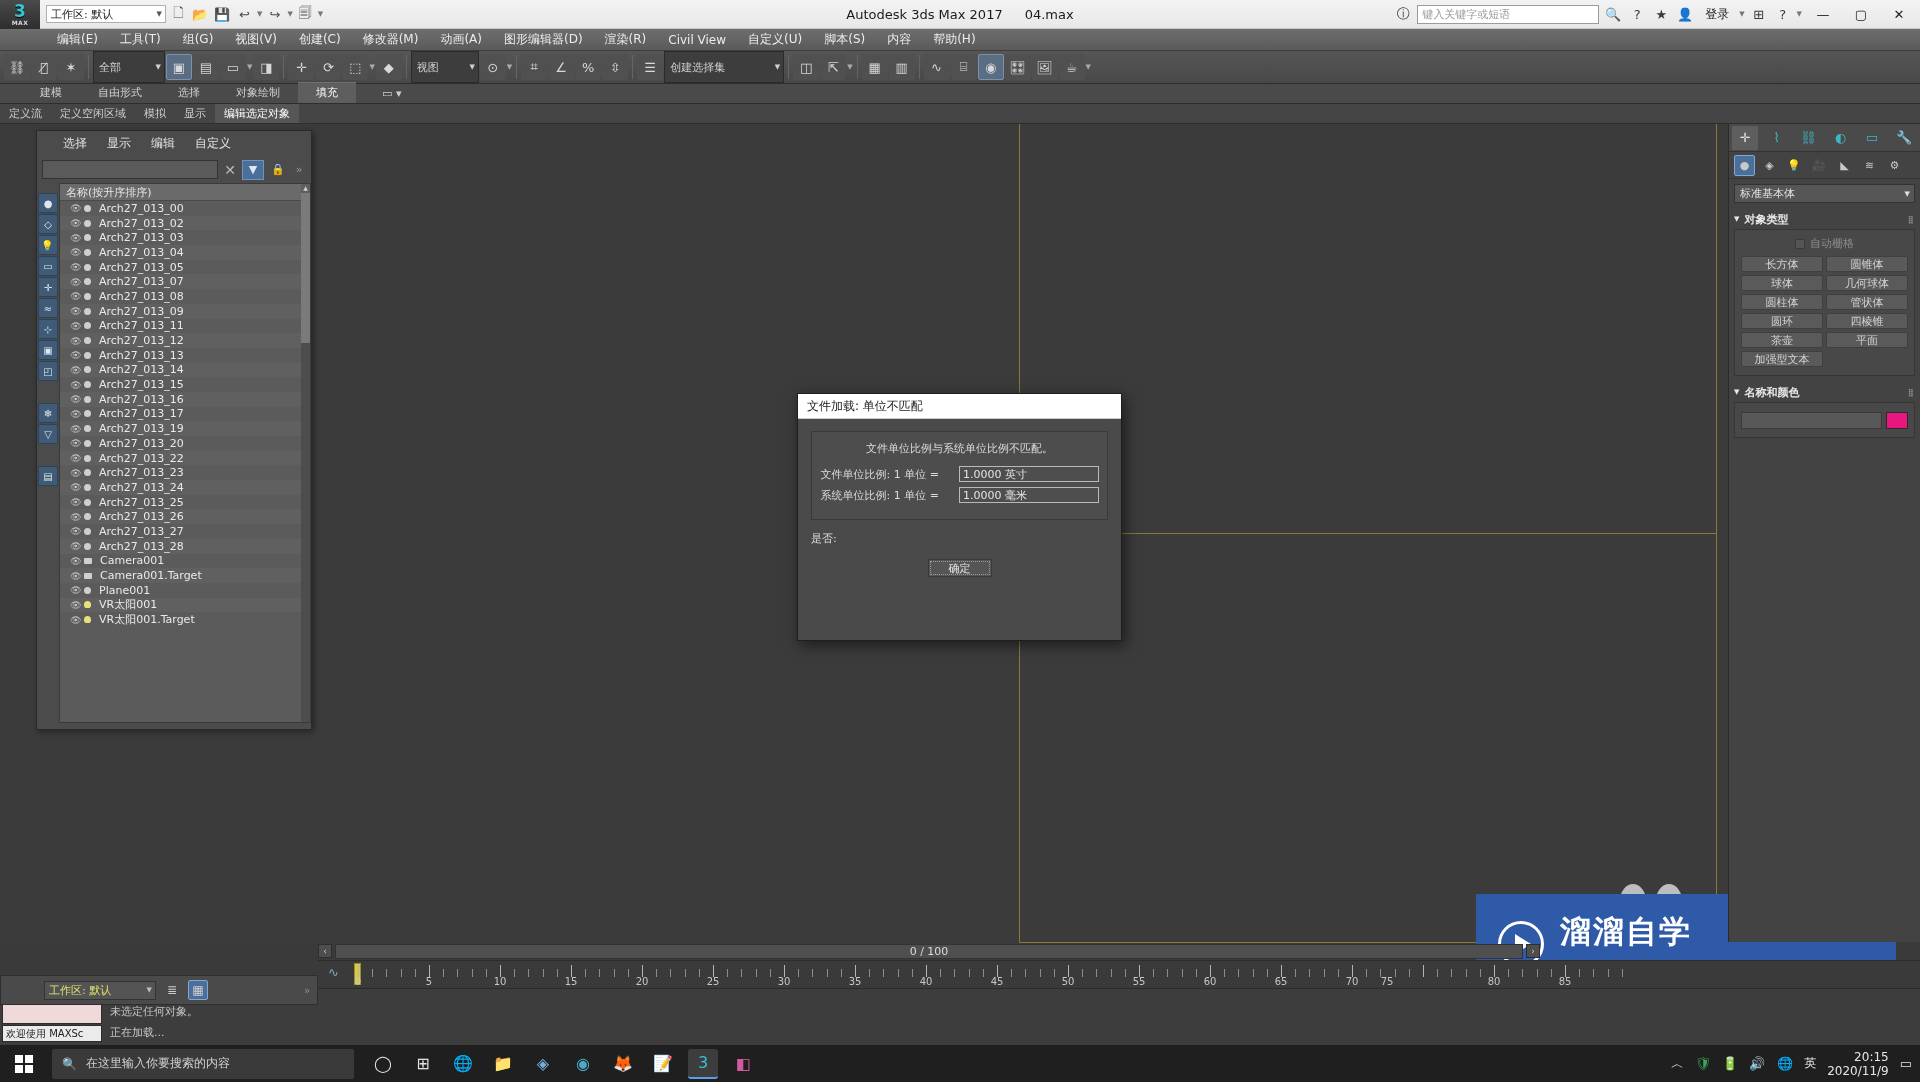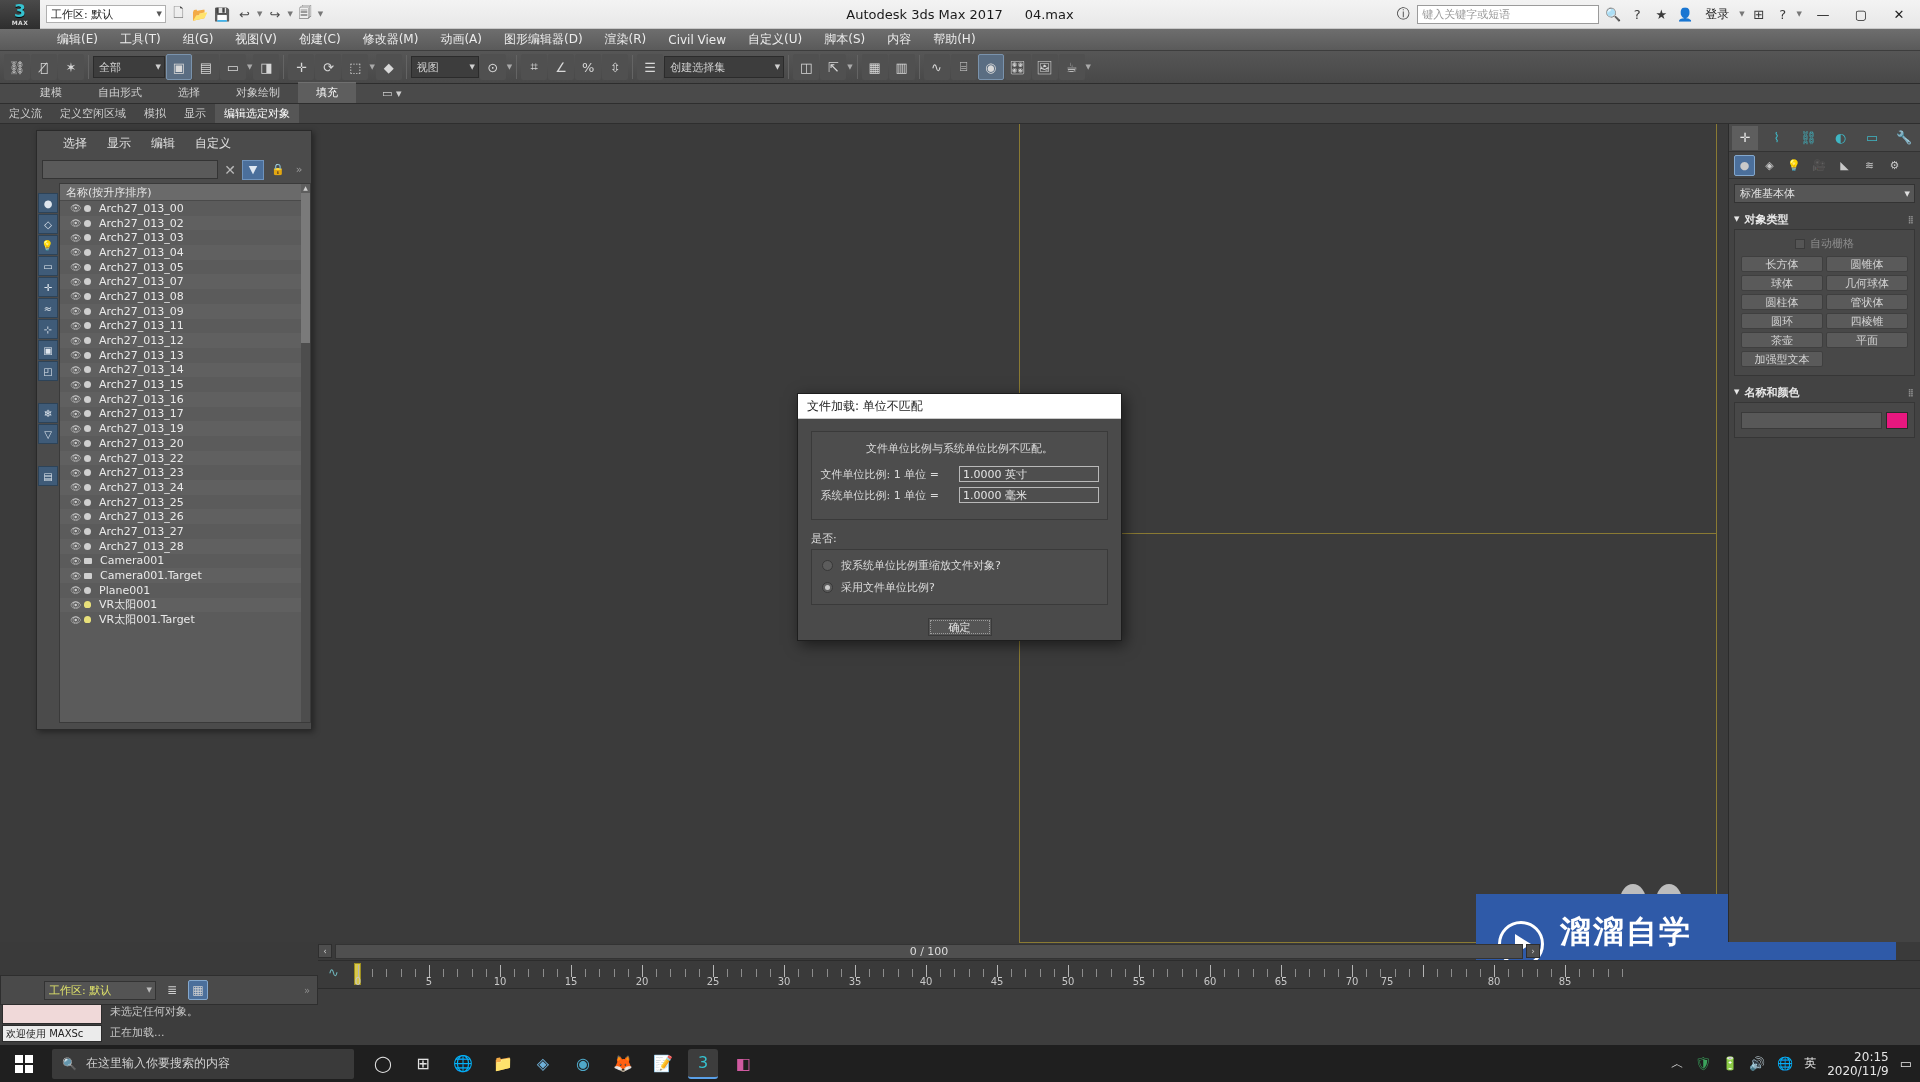--- a/index.html
+++ b/index.html
@@ -70,21 +70,21 @@
     border-bottom:1px solid #2d2d2d;
   }
   .tbtn {
     width:26px; height:26px; border:1px solid transparent; border-radius:2px;
     display:flex; align-items:center; justify-content:center;
     font-size:13px; color:#d8d8d8; background:#505050;
   }
   .tbtn.on { background:#5a6d82; border-color:#7a93ad; }
   .tbsep { width:1px; height:24px; background:#3b3b3b; margin:0 3px; border-right:1px solid #646464; }
   .tcombo {
-    height:22px; background:#3d3d3d; border:1px solid #2b2b2b; color:#d0d0d0;
+    height:32px; background:#3d3d3d; border:1px solid #2b2b2b; color:#d0d0d0;
     font-size:11px; display:flex; align-items:center; padding:0 14px 0 5px; position:relative;
   }
   .tcombo .car { position:absolute; right:3px; font-size:7px; }
 
   
   .ribbon1 {
     position:absolute; top:84px; left:0; width:1920px; height:20px;
     background:#4a4a4a; display:flex; align-items:flex-end; border-bottom:1px solid #2e2e2e;
   }
   .rtab { font-size:11px; color:#cfcfcf; padding:2px 18px 3px; }
@@ -812,30 +812,20 @@
           <div class="grow">
             <label>文件单位比例: 1 单位 =</label>
             <div class="fld">1.0000 英寸</div>
           </div>
           <div class="grow">
             <label>系统单位比例: 1 单位 =</label>
             <div class="fld">1.0000 毫米</div>
           </div>
         </div>
         <div class="dlg-q">是否:</div>
-        <div class="radios">
-          <div class="rrow">
-            <div class="rdo"></div>
-            <span>按系统单位比例重缩放文件对象?</span>
-          </div>
-          <div class="rrow">
-            <div class="rdo sel"></div>
-            <span>采用文件单位比例?</span>
-          </div>
-        </div>
         <div class="okwrap">
           <div class="okbtn">确定</div>
         </div>
       </div>
     </div>
   </div>
 
   <div class="taskbar">
     <div class="tb-start">
       <div class="winlogo">

